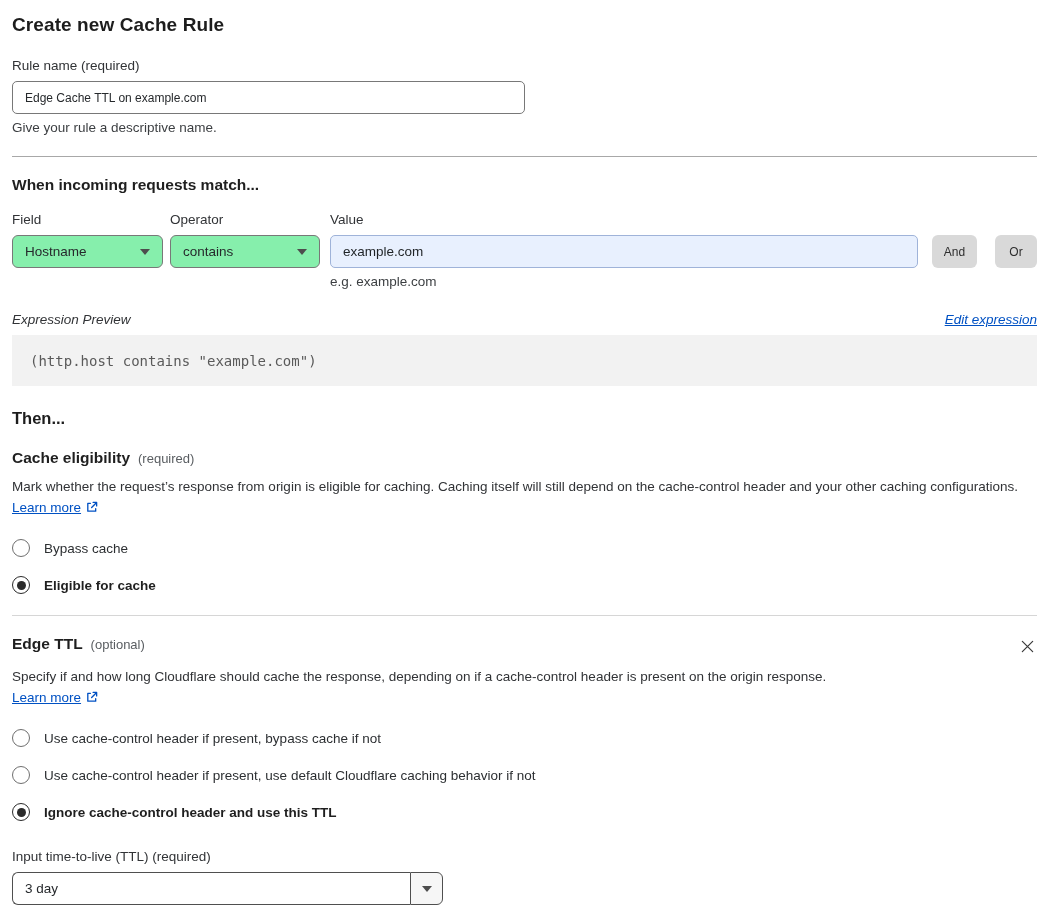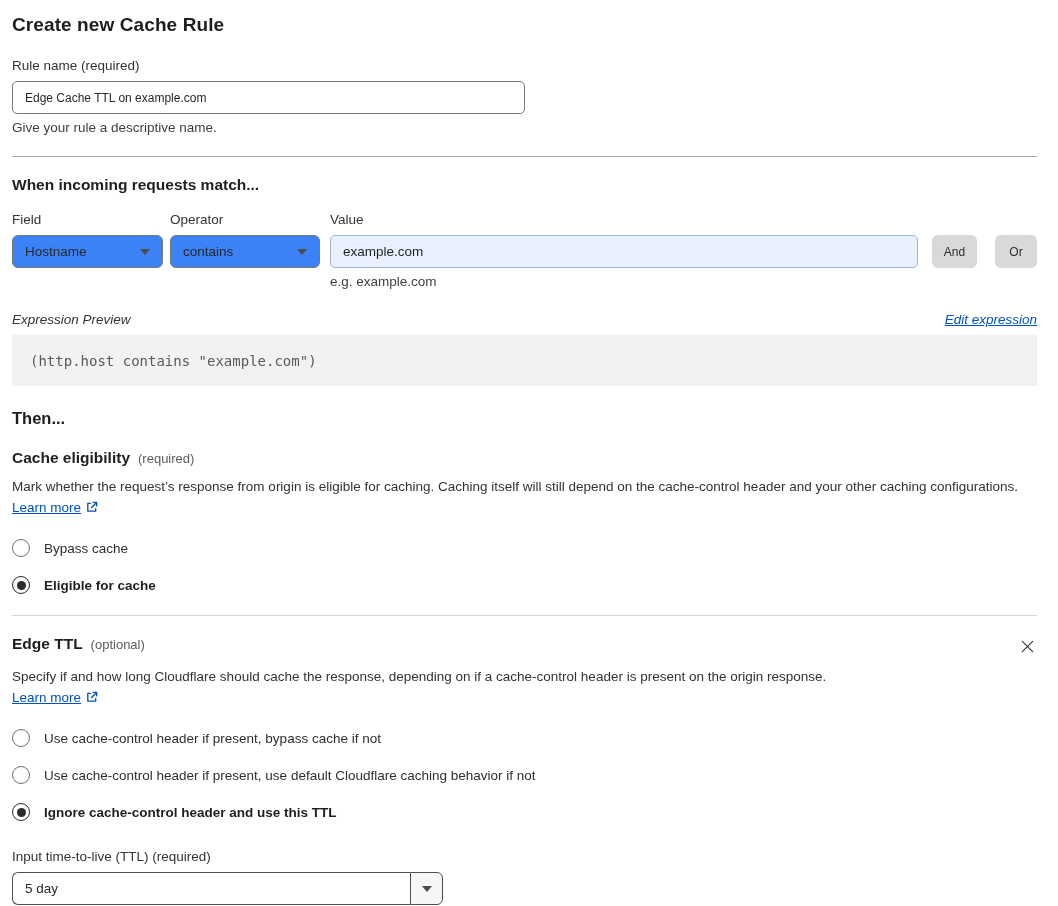--- a/index.html
+++ b/index.html
@@ -34,21 +34,21 @@
   .cols { display: flex; align-items: flex-start; }
   .col-field { width: 151px; margin-right: 7px; }
   .col-operator { width: 150px; margin-right: 10px; }
   .col-value { flex: 1; }
   .labels-row { margin-top: 18px; }
   .controls-row { margin-top: 8px; align-items: center; }
 
   .select {
     height: 33px; border: 1px solid #787878; border-radius: 6px;
     display: flex; align-items: center; justify-content: space-between;
-    padding: 0 12px; background: #3b82f6; cursor: pointer; color: #26292c;
+    padding: 0 12px; background: #86efac; cursor: pointer; color: #26292c;
   }
   .tri {
     width: 0; height: 0;
     border-left: 5px solid transparent; border-right: 5px solid transparent;
     border-top: 6px solid #4d4d4d;
   }
   .value-input {
     width: 100%; height: 33px;
     border: 1px solid #9fb3d9; border-radius: 5px;
     background: #e8f0fe; padding: 0 12px; font-size: 13.5px; color: #1f2326;
@@ -216,19 +216,19 @@
     <span class="radio"></span>
     <span class="radio-label">Use cache-control header if present, use default Cloudflare caching behavior if not</span>
   </div>
   <div class="radio-row selected">
     <span class="radio checked"></span>
     <span class="radio-label">Ignore cache-control header and use this TTL</span>
   </div>
 
   <div class="field-label ttl-label">Input time-to-live (TTL) (required)</div>
   <div class="ttl-select">
-    <div class="ttl-text">5 day</div>
+    <div class="ttl-text">3 day</div>
     <div class="ttl-arrow">
       <span class="tri"></span>
     </div>
   </div>
 
 </div>
 
 </body></html>

